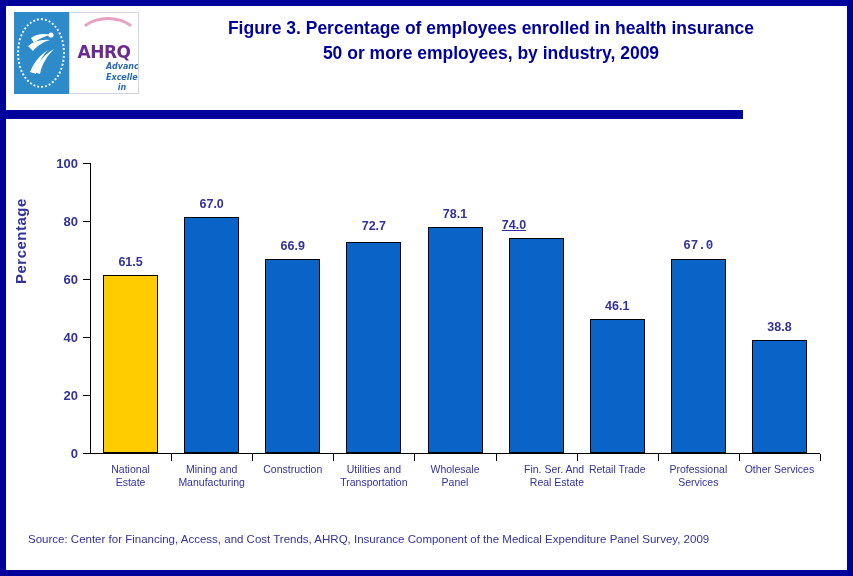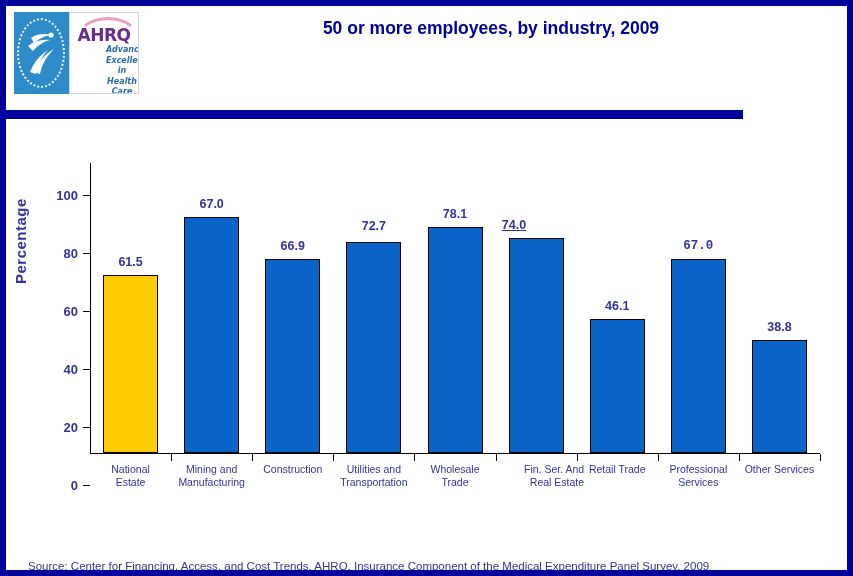--- a/index.html
+++ b/index.html
@@ -57,21 +57,21 @@
     position: absolute;
     left: 10px; top: 16px;
     width: 35px; height: 50px;
   }
   #ahrq-block {
     position: relative;
     flex: 1;
     background: #ffffff;
     border: 1px solid #cfd6e8;
     box-sizing: border-box;
-    padding-top: 3px;
+    padding-top: 20px;
     overflow: hidden;
   }
   #ahrq-wordmark {
     text-align: center;
     font-family: "DejaVu Sans", sans-serif;
     font-weight: bold;
     font-size: 17px;
     letter-spacing: -0.5px;
     color: #6B2C91;
     line-height: 18px;
@@ -158,21 +158,20 @@
     left: 0; top: 290px;
     width: 730px; height: 1px;
     background: #000000;
   }
   .ytick {
     position: absolute;
     left: -7px;
     width: 7px;
     height: 1px;
     background: #000000;
-    margin-top: 32px;
   }
   .ytick-label {
     position: absolute;
     right: 100%;
     margin-right: 5px;
     transform: translateY(-50%);
     top: 0;
     color: #333399;
     font-size: 13px;
     font-weight: bold;
@@ -213,21 +212,20 @@
   
   #footnotes {
     position: absolute;
     left: 22px;
     top: 524px;
     width: 800px;
     color: #333399;
     font-size: 11.5px;
     font-family: "Liberation Sans", sans-serif;
     line-height: 19px;
-    margin-top: 27px;
   }
   #footnotes div { white-space: nowrap; }
 </style>
 </head>
 <body>
 
 <div id="page">
 
   <div id="header">
 
@@ -245,20 +243,21 @@
       <div id="ahrq-block">
         <div id="ahrq-arc"></div>
         <div id="ahrq-wordmark">AHRQ</div>
         <div id="ahrq-tag">Advancing</div>
         <div id="ahrq-tag">Excellence in</div>
         <div id="ahrq-tag">Health Care</div>
       </div>
     </div>
 
     <div id="header-title">
+      <div>Figure 3. Percentage of employees enrolled in health insurance</div>
       <div>50 or more employees, by industry, 2009</div>
     </div>
 
     <div id="header-rule"></div>
   </div>
 
   <div id="chart-area">
     <div id="y-axis-title">Percentage</div>
     <div id="plot">
       <div class="axis-line-y"></div>
@@ -326,21 +325,21 @@
         </div>
         <div class="cat-label" style="left: 238.778px; width: 96px; top: 339px;">
           <div>Construction</div>
         </div>
         <div class="cat-label" style="left: 319.889px; width: 96px; top: 339px;">
           <div>Utilities and</div>
           <div>Transportation</div>
         </div>
         <div class="cat-label" style="left: 401px; width: 96px; top: 339px;">
           <div>Wholesale</div>
-          <div>Trade</div>
+          <div>Panel</div>
         </div>
         <div class="cat-label" style="left: 482.111px; width: 96px; top: 339px; text-align: right;">
           <div>Fin. Ser. And</div>
           <div>Real Estate</div>
         </div>
         <div class="cat-label" style="left: 563.222px; width: 96px; top: 339px;">
           <div>Retail Trade</div>
         </div>
         <div class="cat-label" style="left: 644.333px; width: 96px; top: 339px;">
           <div>Professional</div>

